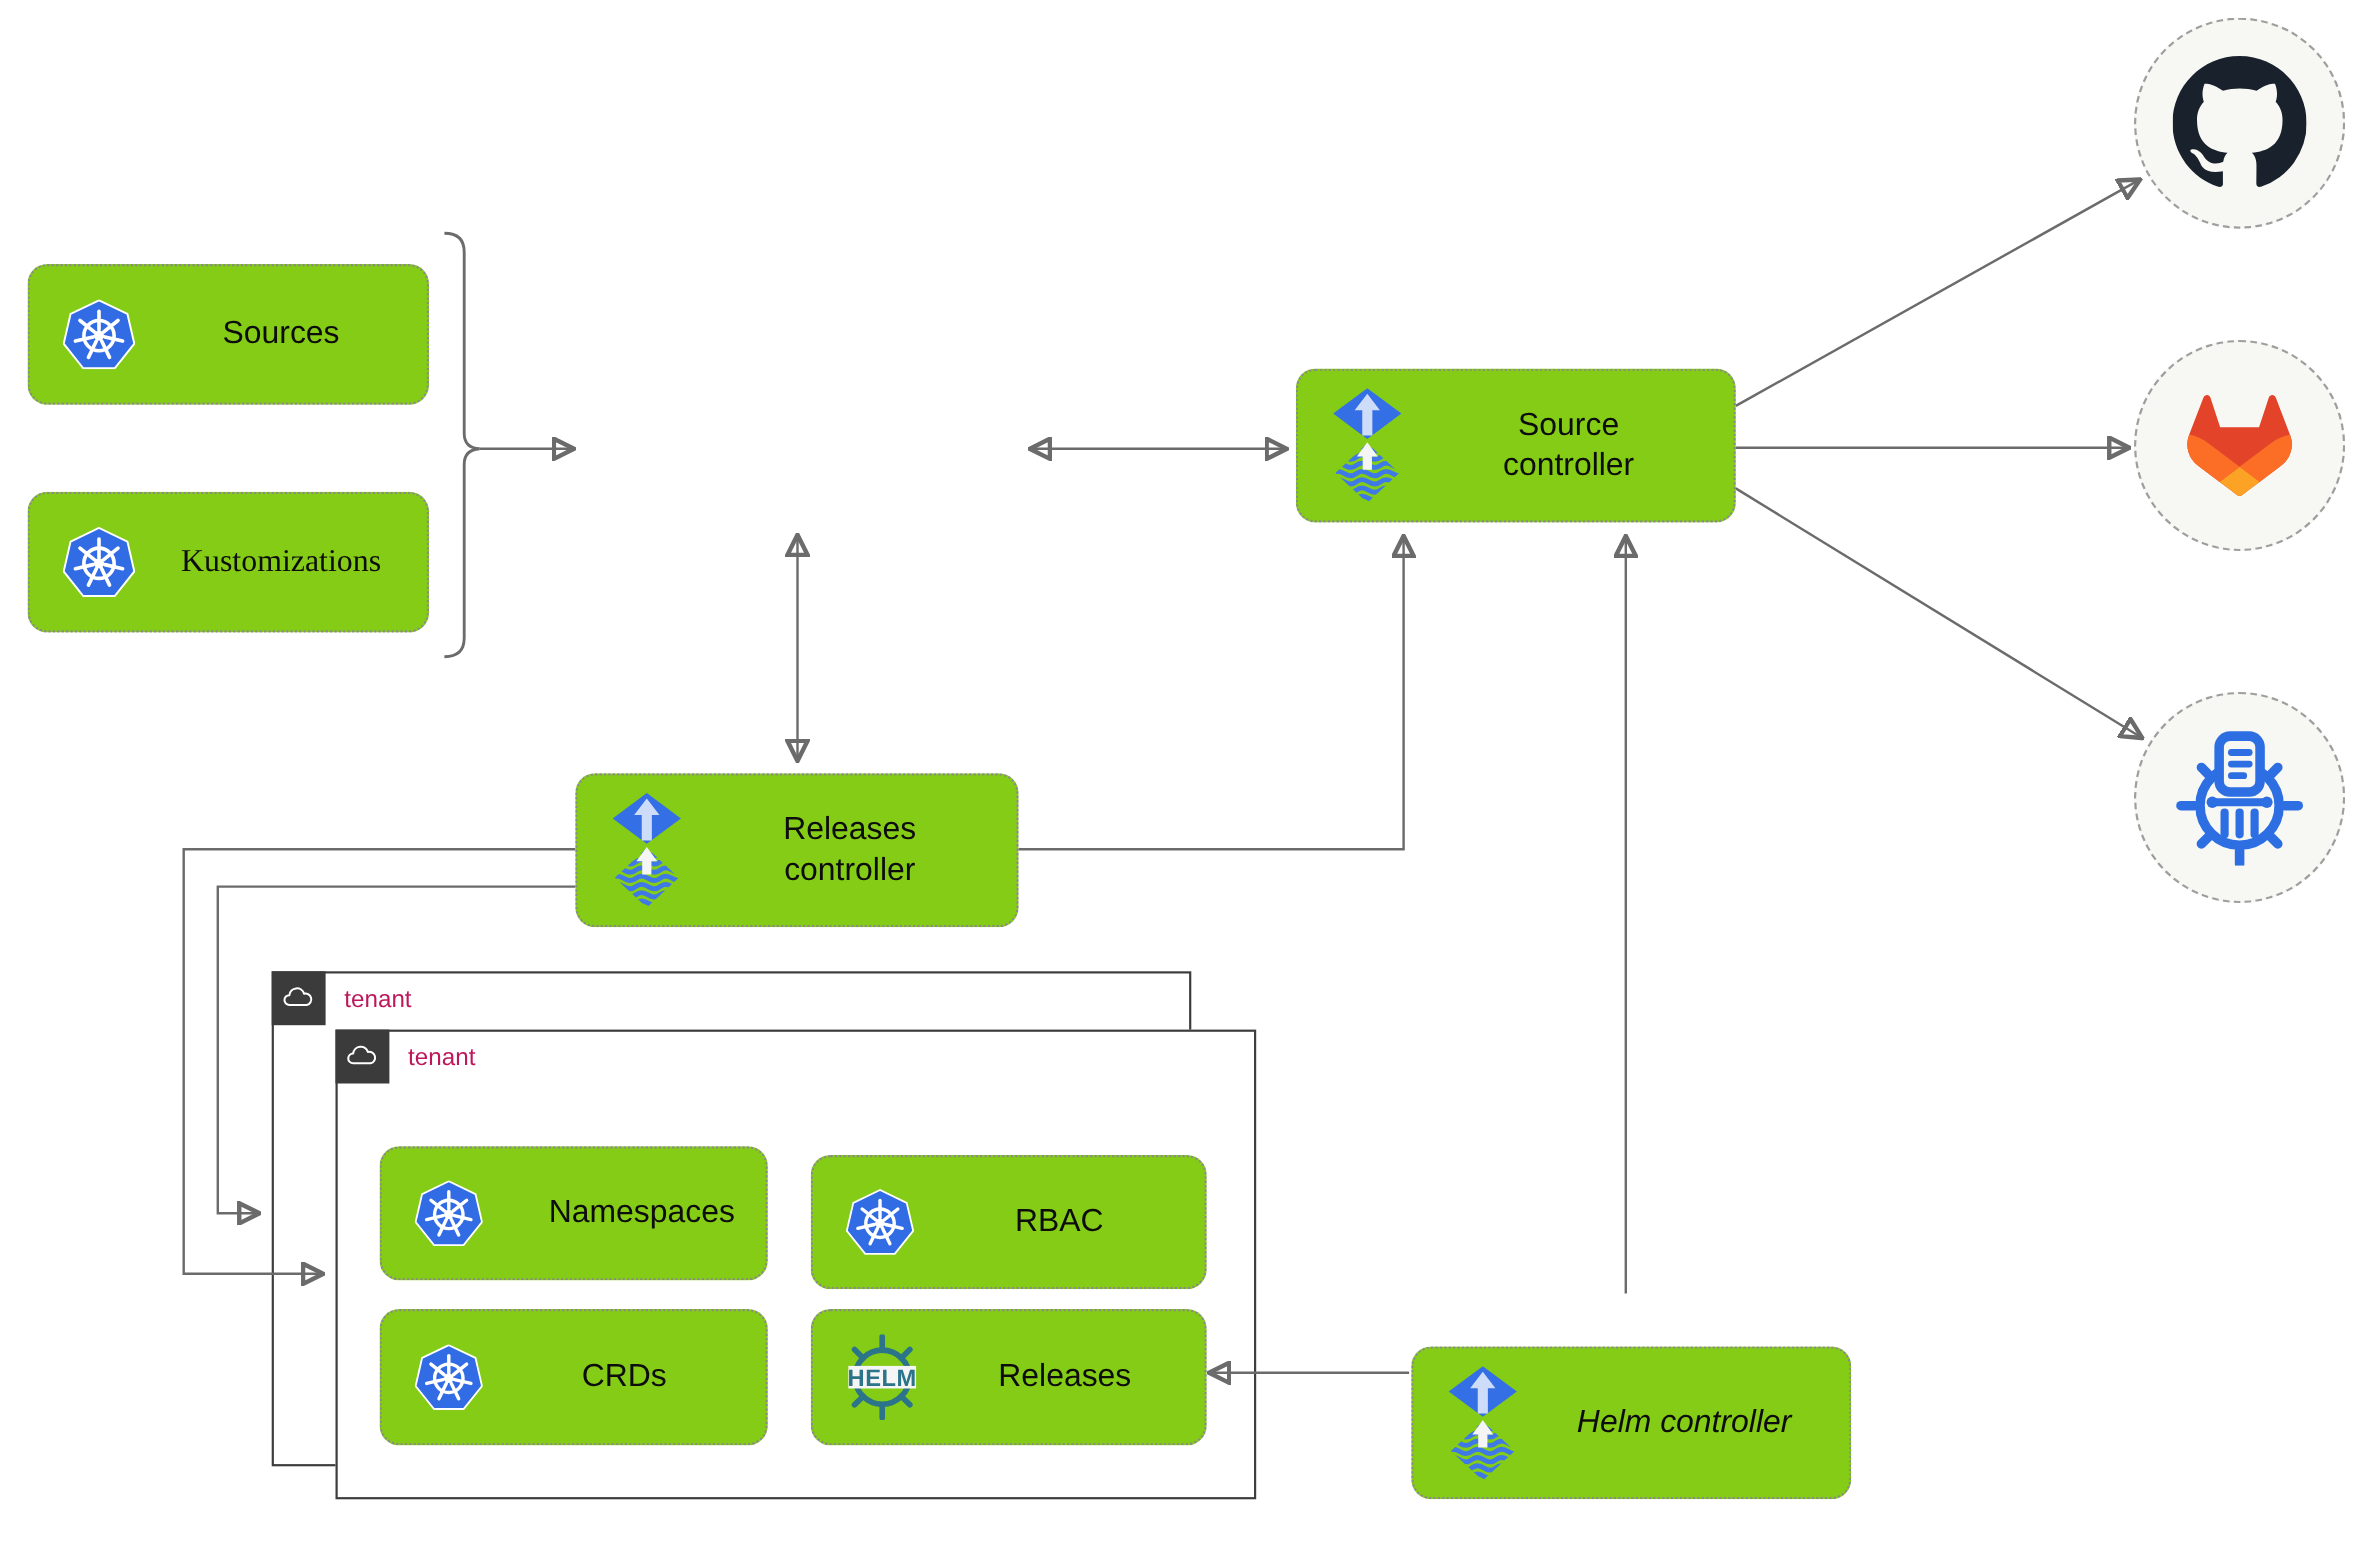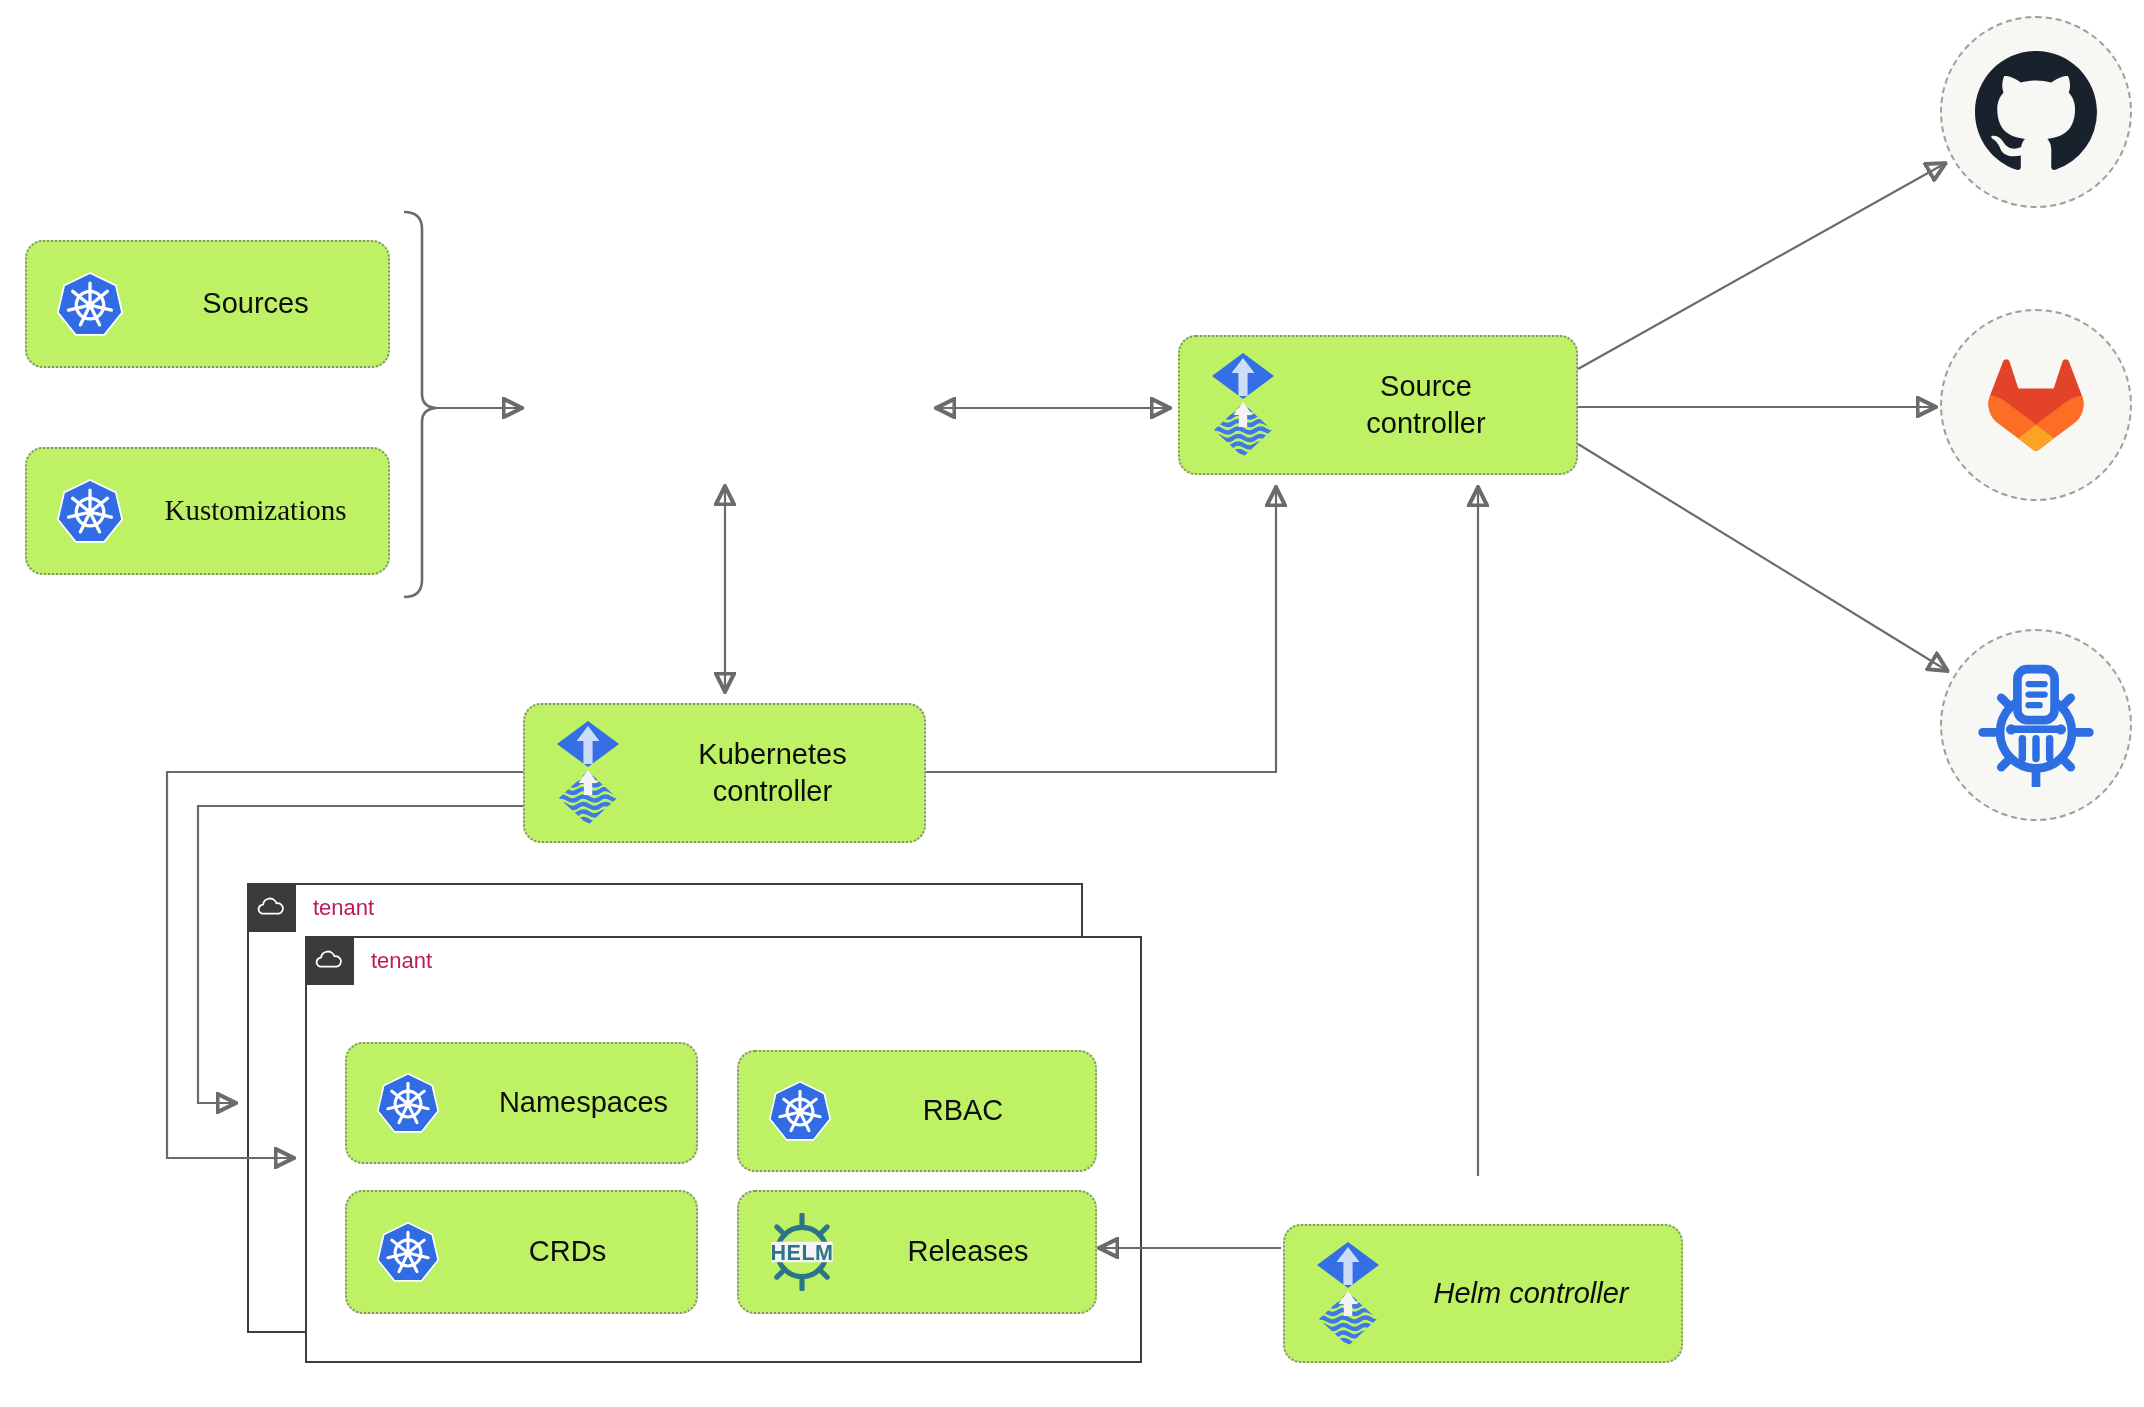--- a/index.html
+++ b/index.html
@@ -1,18 +1,18 @@
 <!DOCTYPE html>
 <html><head>
 <meta charset="utf-8">
 <style>
   html,body{margin:0;padding:0;background:#ffffff;}
   .canvas{position:relative;width:2144px;height:1407px;background:#ffffff;
           font-family:"Liberation Sans",sans-serif;overflow:hidden;}
-  .node{position:absolute;background:#bef264;border:2px dotted #8a8a8a;border-radius:18px;
+  .node{position:absolute;background:#84cc16;border:2px dotted #8a8a8a;border-radius:18px;
         display:flex;align-items:center;box-sizing:border-box;z-index:2;}
   .node .icon{flex:0 0 auto;margin-left:30px;}
   .node .label{flex:1;display:flex;align-items:center;justify-content:center;
                font-size:29px;color:#0d0d0d;line-height:1.28;}
   .node .label .txt{white-space:nowrap;text-align:center;}
   .node .label .txt.wrap{white-space:normal;width:200px;}
   .tenant{position:absolute;background:#ffffff;border:2.5px solid #3d3d3d;box-sizing:border-box;z-index:1;}
   .tenant-header{position:absolute;top:-2.5px;left:-2.5px;width:49px;height:49px;background:#3b3b3b;
                  display:flex;align-items:center;justify-content:center;}
   .tenant-label{position:absolute;top:0;left:64px;height:46px;display:flex;align-items:center;
@@ -200,21 +200,21 @@
     <div class="label">
         <span class="txt wrap">Source controller</span>
       </div>
   </div>
 
   <div class="node" style="left:523px;top:703px;width:403px;height:140px;">
     <svg class="icon" width="66" height="104">
         <use href="#icon-flux"></use>
       </svg>
     <div class="label">
-        <span class="txt wrap">Kubernetes controller</span>
+        <span class="txt wrap">Releases controller</span>
       </div>
   </div>
 
   <div class="node" style="left:1283px;top:1224px;width:400px;height:139px;font-style:italic;">
     <svg class="icon" width="66" height="104">
         <use href="#icon-flux"></use>
       </svg>
     <div class="label">
         <span class="txt wrap">Helm controller</span>
       </div>

